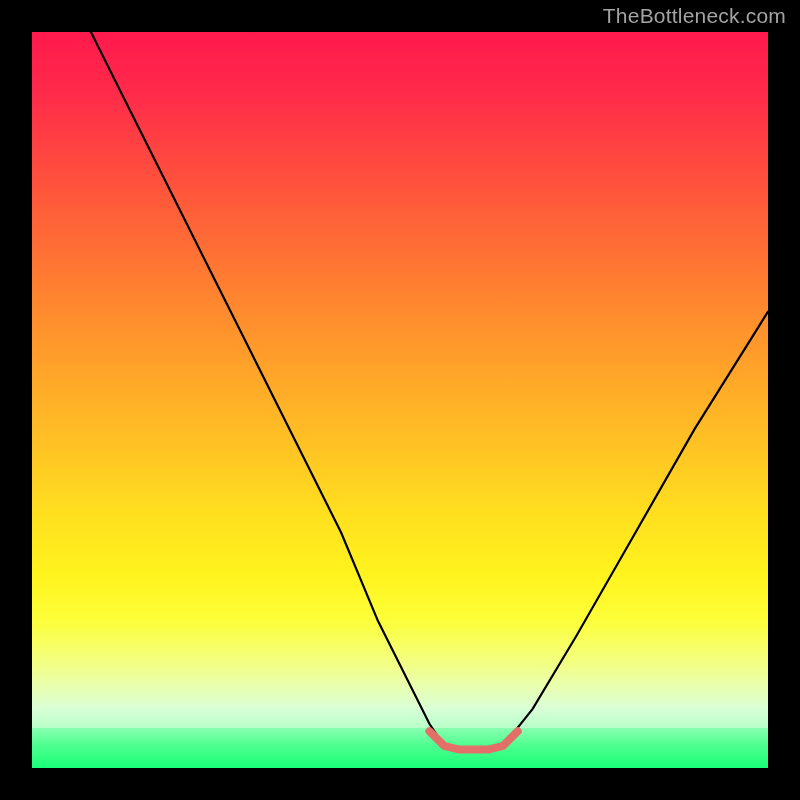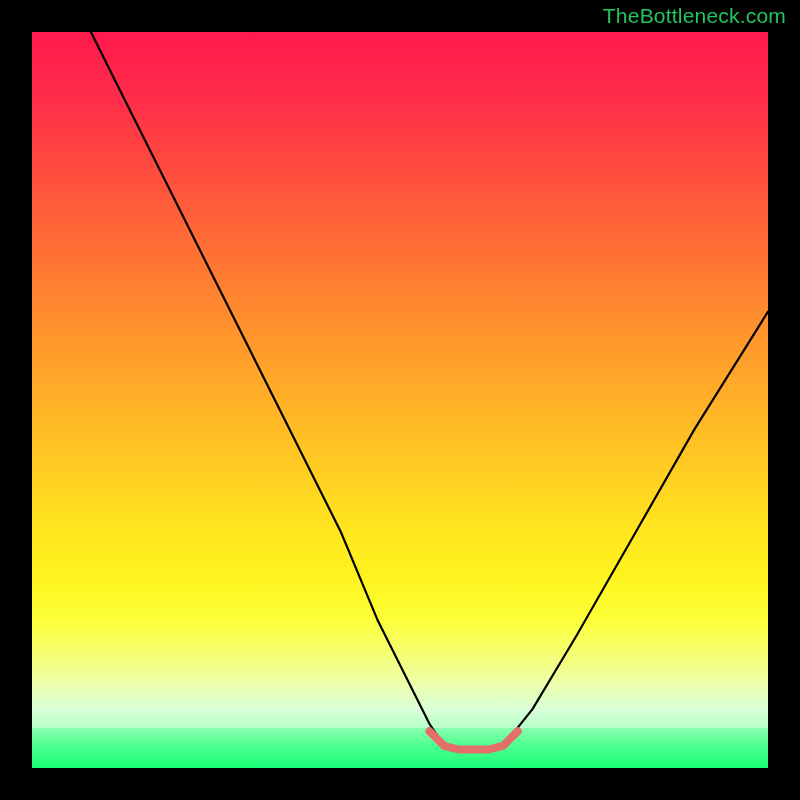--- a/index.html
+++ b/index.html
@@ -61,21 +61,21 @@
     position: absolute;
     left: 0;
     top: 0;
     width: 736px;
     height: 736px;
   }
   .watermark {
     position: absolute;
     top: 4px;
     right: 14px;
-    color: #22c55e;
+    color: #a3a3a3;
     font-size: 21px;
     font-weight: 500;
     letter-spacing: 0.2px;
   }
 </style>
 </head>
 <body>
 
 <div class="frame">
   <div class="plot-area">

